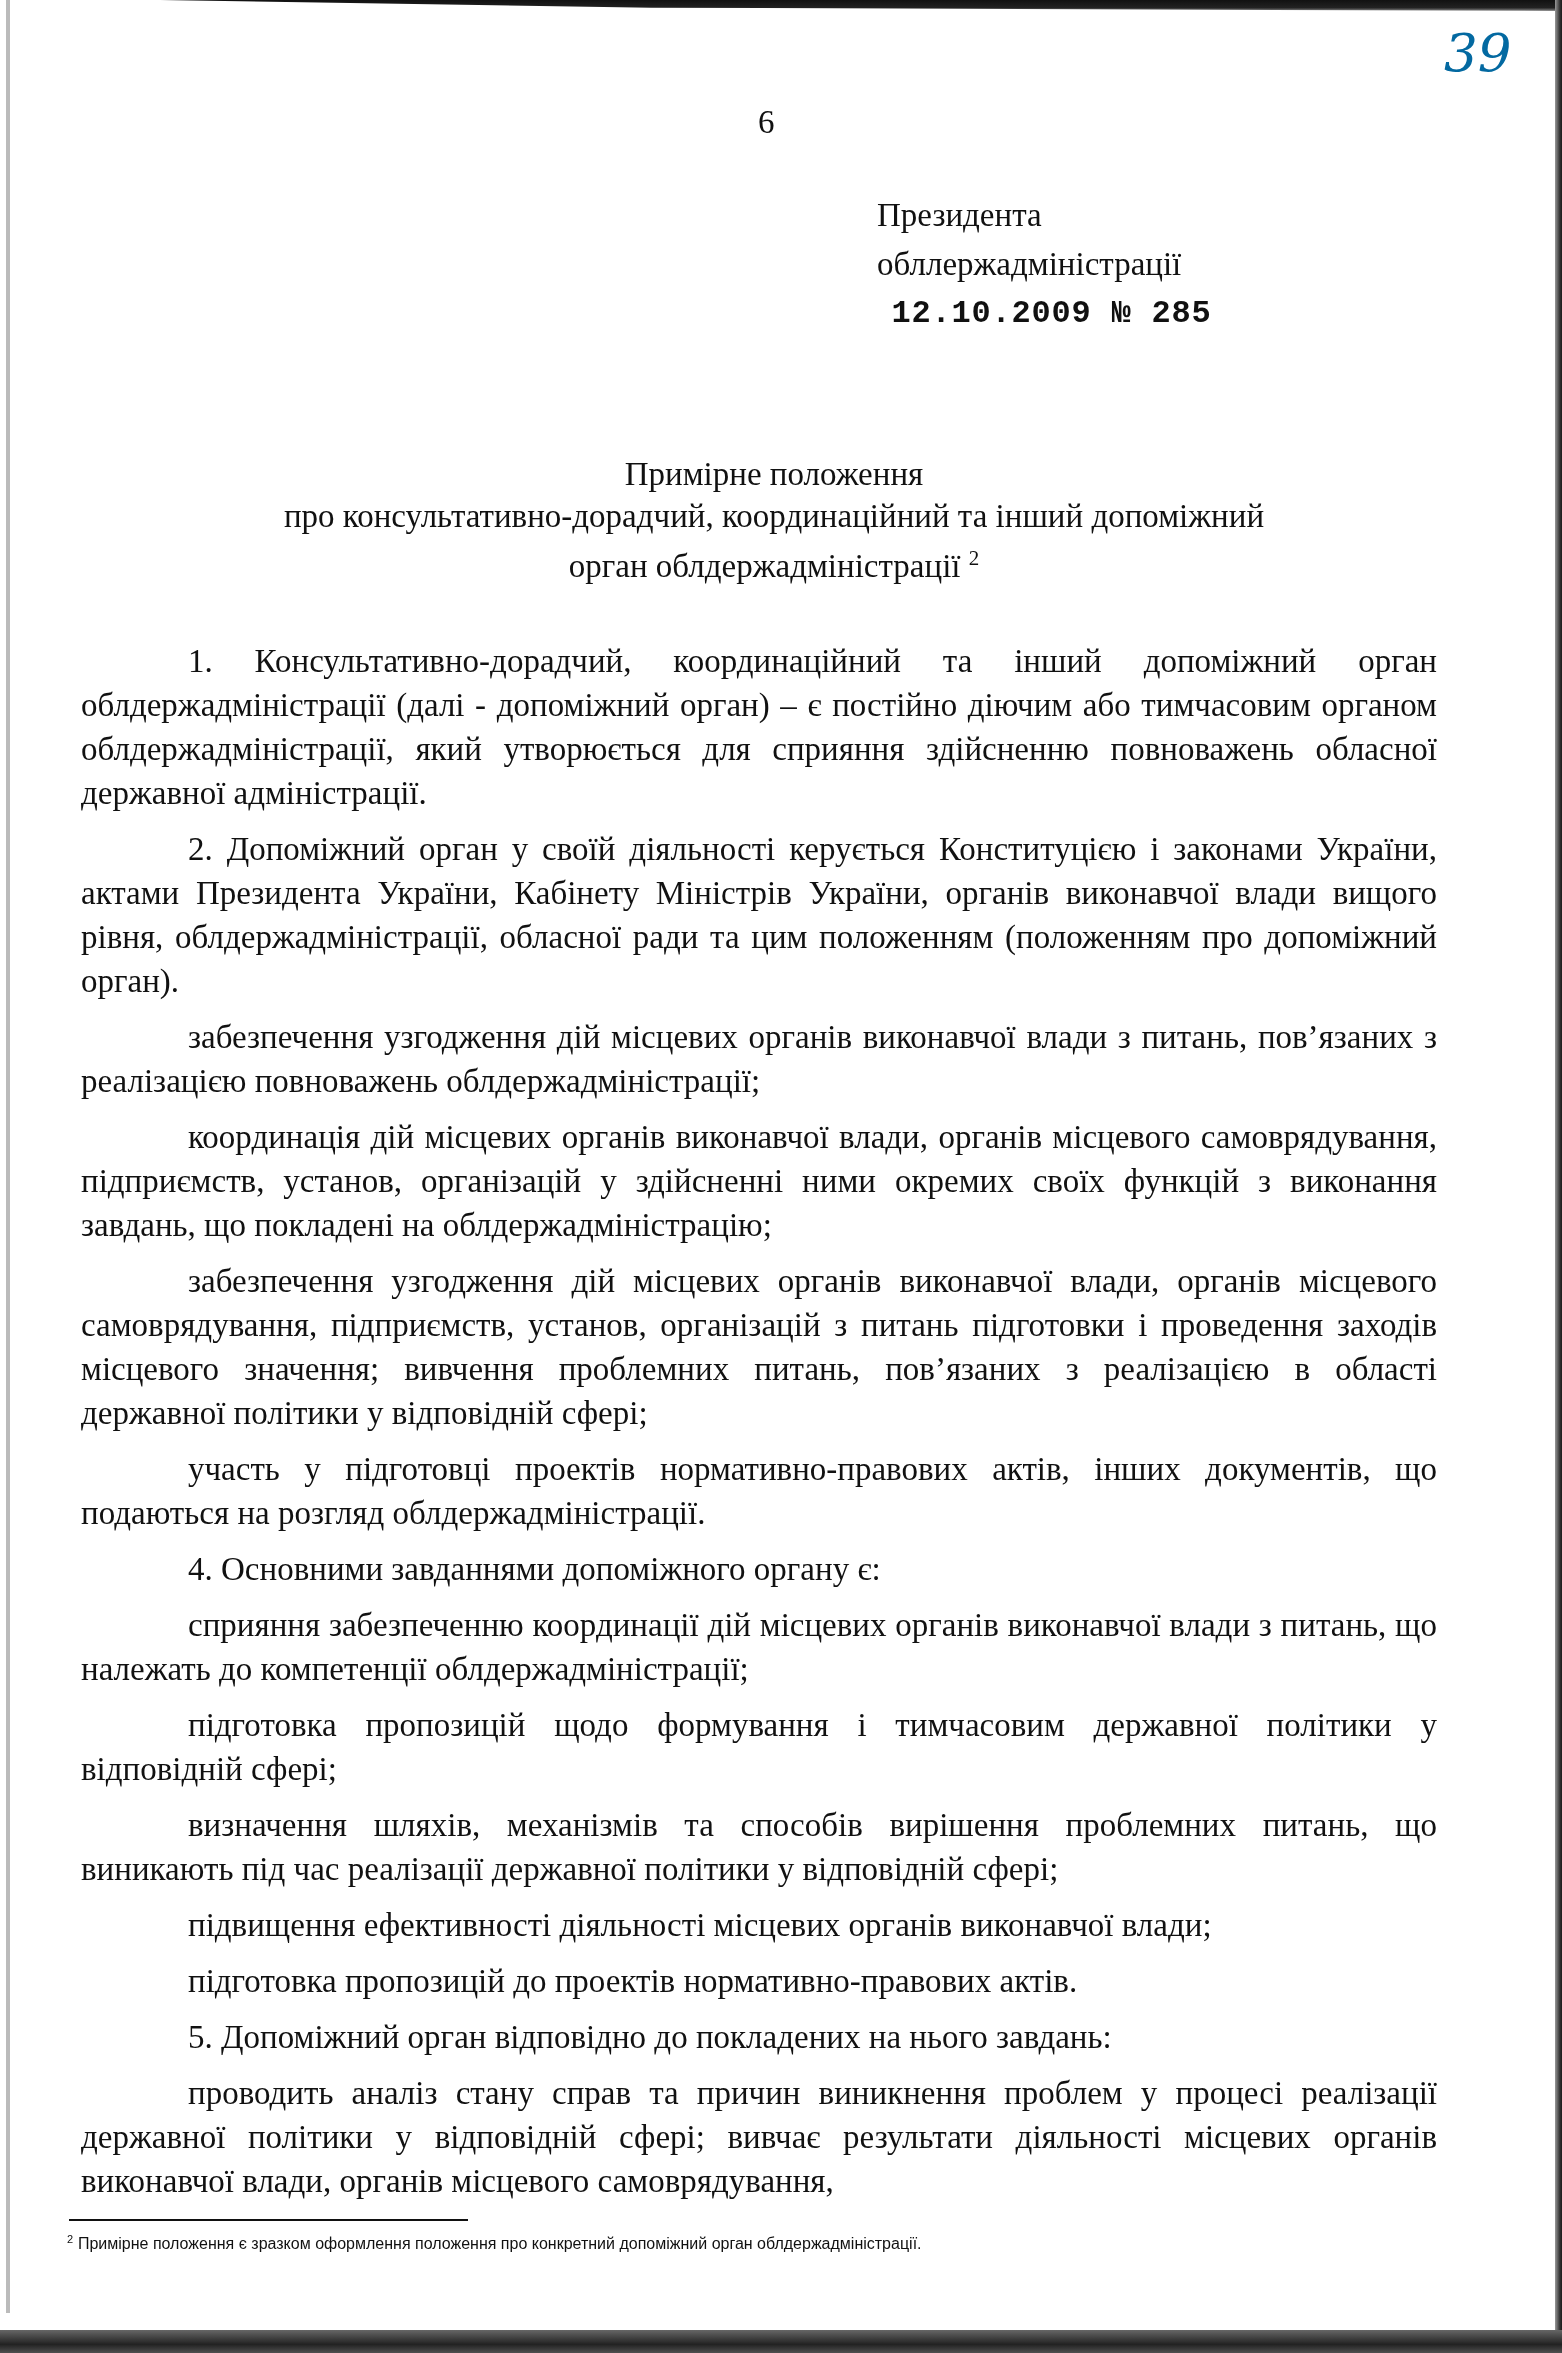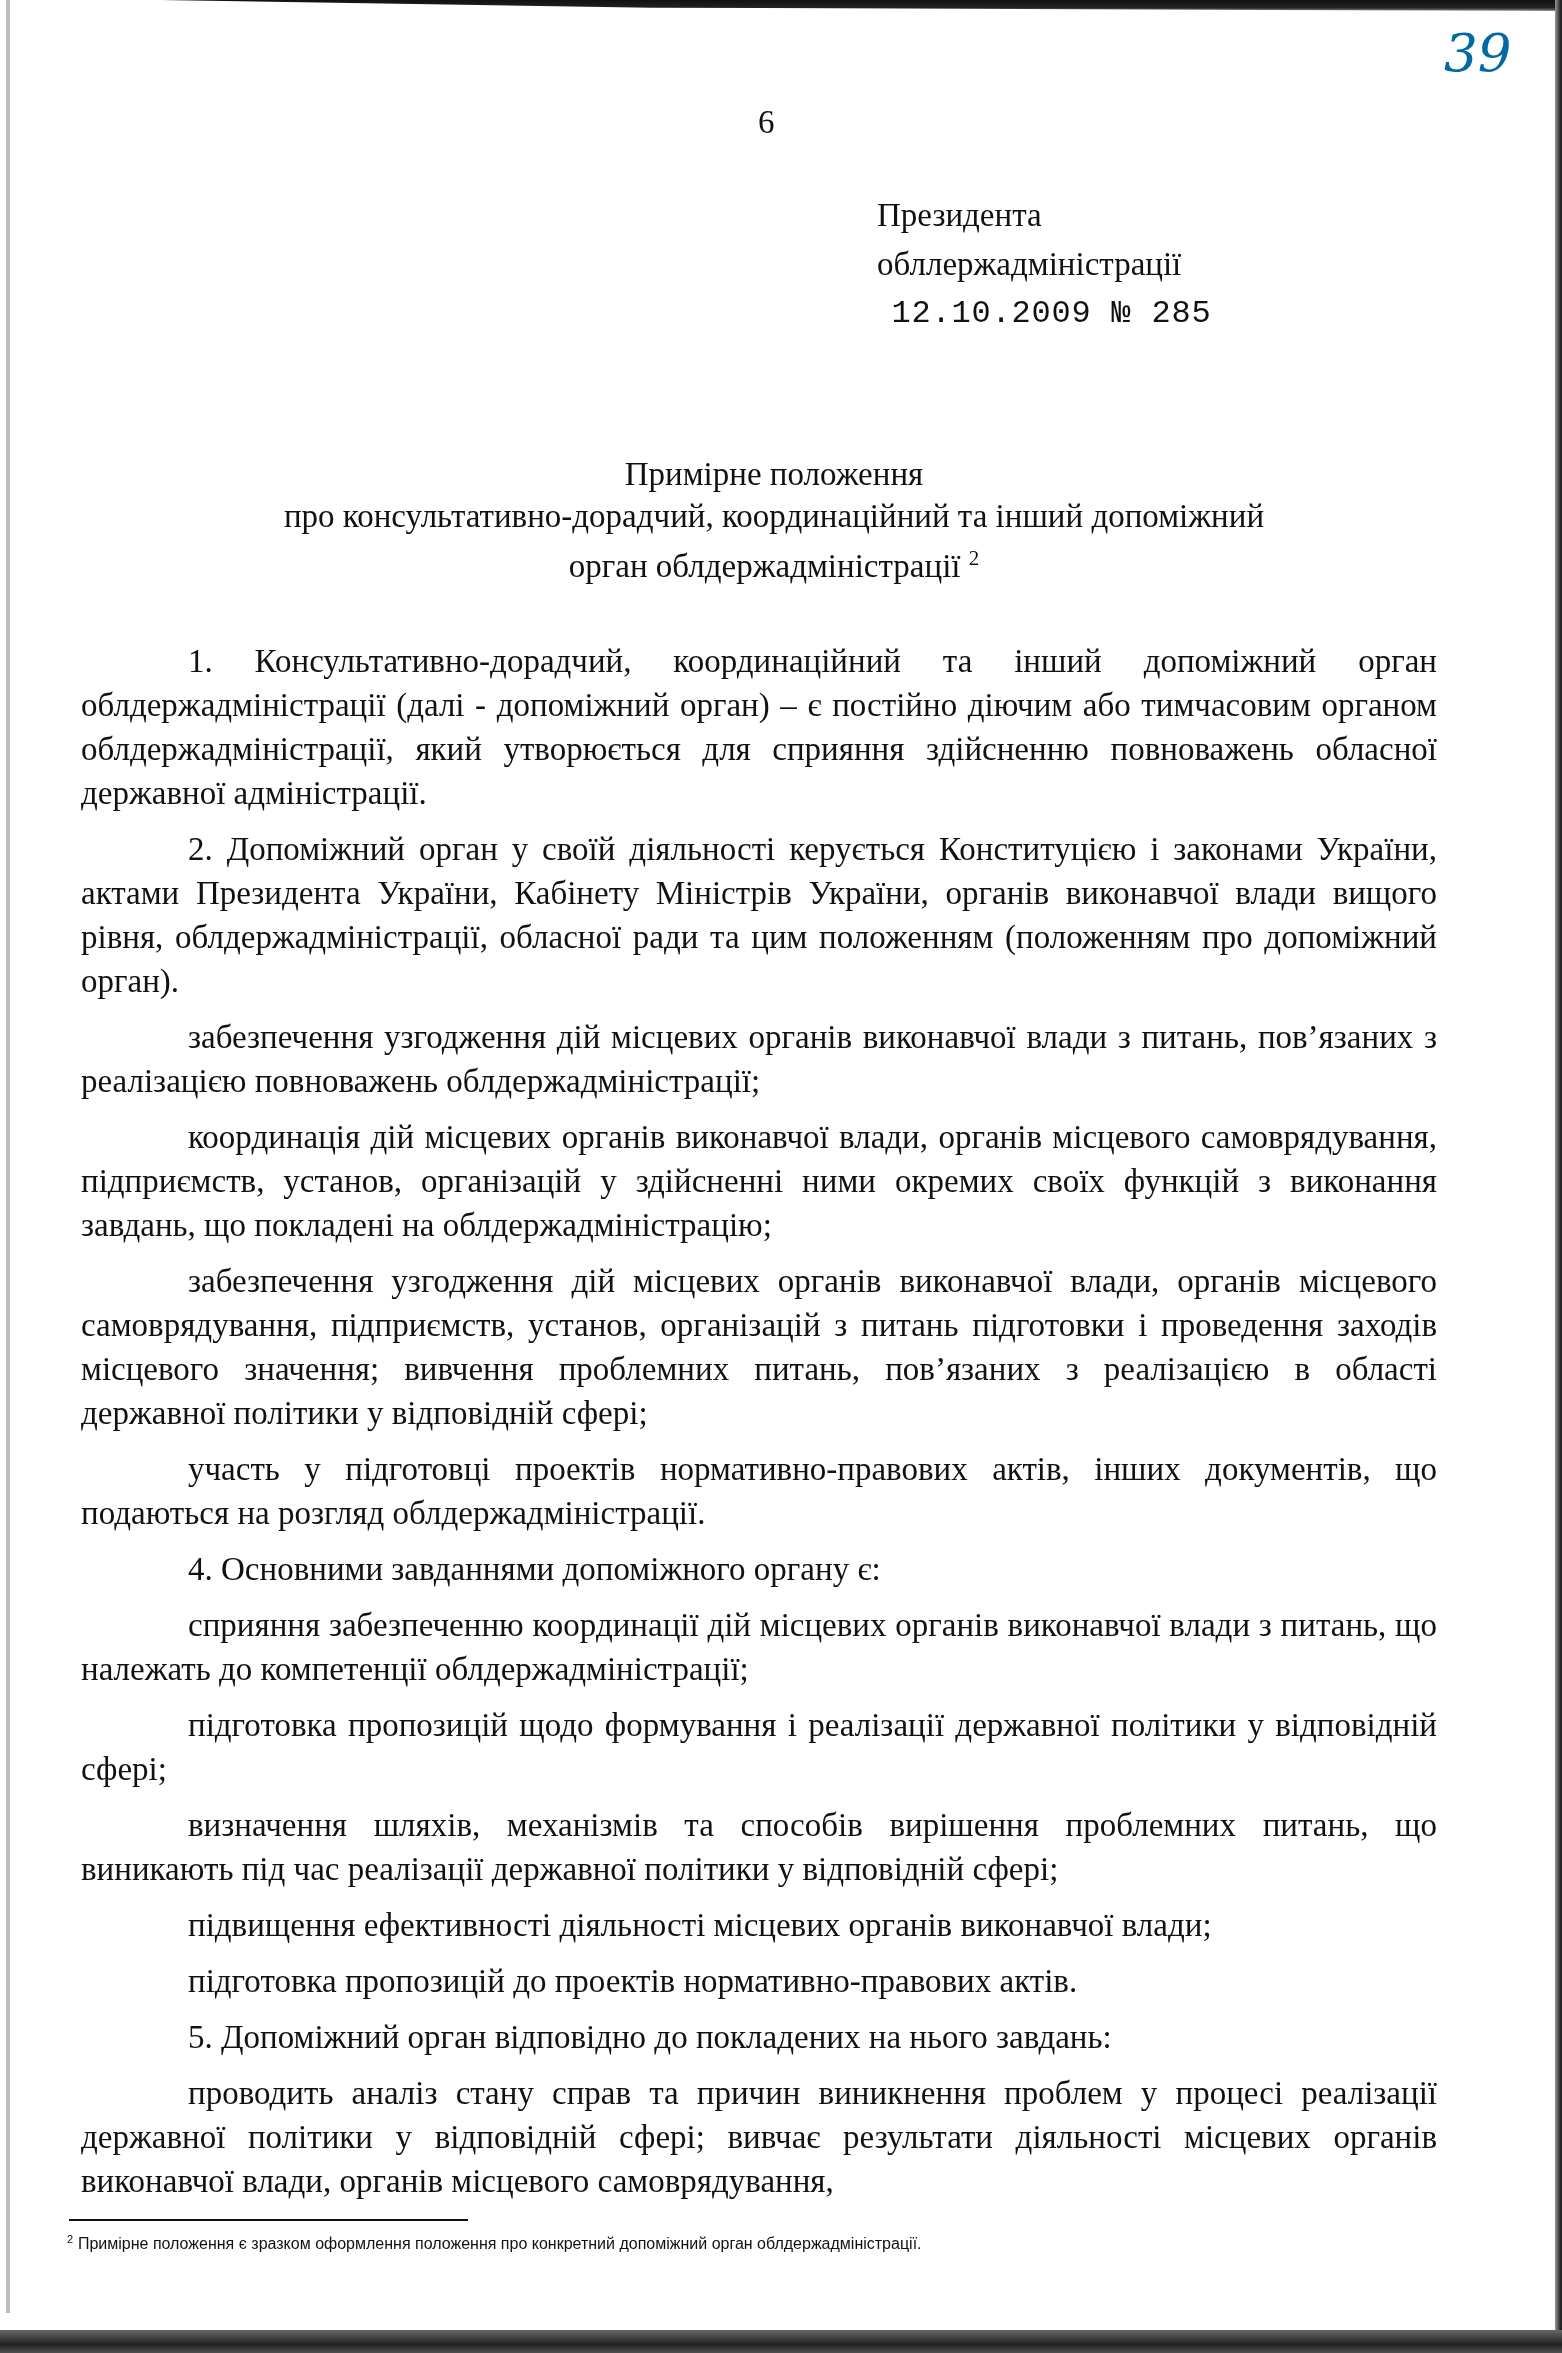--- a/index.html
+++ b/index.html
@@ -34,21 +34,21 @@
   .page-number {
     position: absolute; left: 758px; top: 104px;
     font-size: 33px;
   }
   .approval {
     position: absolute; left: 877px; top: 191px;
     font-size: 33px; line-height: 49px;
   }
   .approval .date {
     font-family: "Liberation Mono", "DejaVu Sans Mono", monospace;
-    font-size: 32px; letter-spacing: 0.8px; padding-left: 14.4px;
+    font-size: 32px; letter-spacing: 0.8px; padding-left: 14.4px; font-weight: bold;
   }
   .title {
     position: absolute; left: 120px; width: 1308px; top: 453px;
     text-align: center; font-size: 33px; line-height: 42px;
   }
   .title sup { font-size: 21px; }
   .body-text {
     position: absolute; left: 69px; width: 1380px; top: 627px;
     font-size: 33px; line-height: 44px;
   }
@@ -90,21 +90,21 @@
 
 <div class="body-text">
   <p>1. Консультативно-дорадчий, координаційний та інший допоміжний орган облдержадміністрації (далі - допоміжний орган) – є постійно діючим або тимчасовим органом облдержадміністрації, який утворюється для сприяння здійсненню повноважень обласної державної адміністрації.</p>
   <p>2. Допоміжний орган у своїй діяльності керується Конституцією і законами України, актами Президента України, Кабінету Міністрів України, органів виконавчої влади вищого рівня, облдержадміністрації, обласної ради та цим положенням (положенням про допоміжний орган).</p>
   <p>забезпечення узгодження дій місцевих органів виконавчої влади з питань, пов’язаних з реалізацією повноважень облдержадміністрації;</p>
   <p>координація дій місцевих органів виконавчої влади, органів місцевого самоврядування, підприємств, установ, організацій  у здійсненні ними окремих своїх функцій з виконання завдань,  що покладені на облдержадміністрацію;</p>
   <p>забезпечення узгодження дій місцевих органів виконавчої влади, органів місцевого самоврядування, підприємств, установ, організацій з питань підготовки і проведення заходів місцевого значення; вивчення проблемних питань, пов’язаних з реалізацією в області державної політики у відповідній сфері;</p>
   <p>участь у підготовці проектів нормативно-правових актів, інших документів, що подаються на розгляд облдержадміністрації.</p>
   <p>4. Основними завданнями допоміжного органу є:</p>
   <p>сприяння забезпеченню координації дій місцевих органів виконавчої влади з питань,  що належать до компетенції облдержадміністрації;</p>
-  <p>підготовка пропозицій щодо формування і реалізації державної політики у відповідній сфері;</p>
+  <p>підготовка пропозицій щодо формування і тимчасовим державної політики у відповідній сфері;</p>
   <p>визначення шляхів, механізмів та способів вирішення проблемних питань, що виникають під час реалізації державної політики у відповідній сфері;</p>
   <p>підвищення ефективності діяльності місцевих органів виконавчої влади;</p>
   <p>підготовка пропозицій до проектів нормативно-правових актів.</p>
   <p>5. Допоміжний орган відповідно до покладених на нього завдань:</p>
   <p>проводить аналіз стану справ та причин виникнення проблем у процесі реалізації державної політики у відповідній сфері; вивчає результати діяльності місцевих органів виконавчої влади, органів місцевого самоврядування,</p>
 </div>
 
 <div class="footnote-rule"></div>
 <div class="footnote">
   <sup>2</sup><span>Примірне положення є зразком оформлення положення про конкретний допоміжний орган облдержадміністрації.</span>

